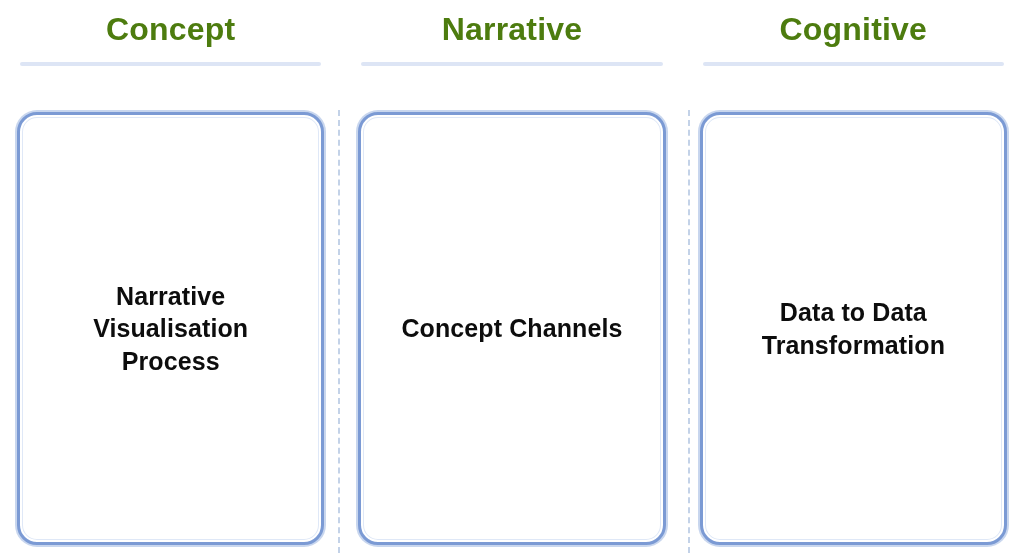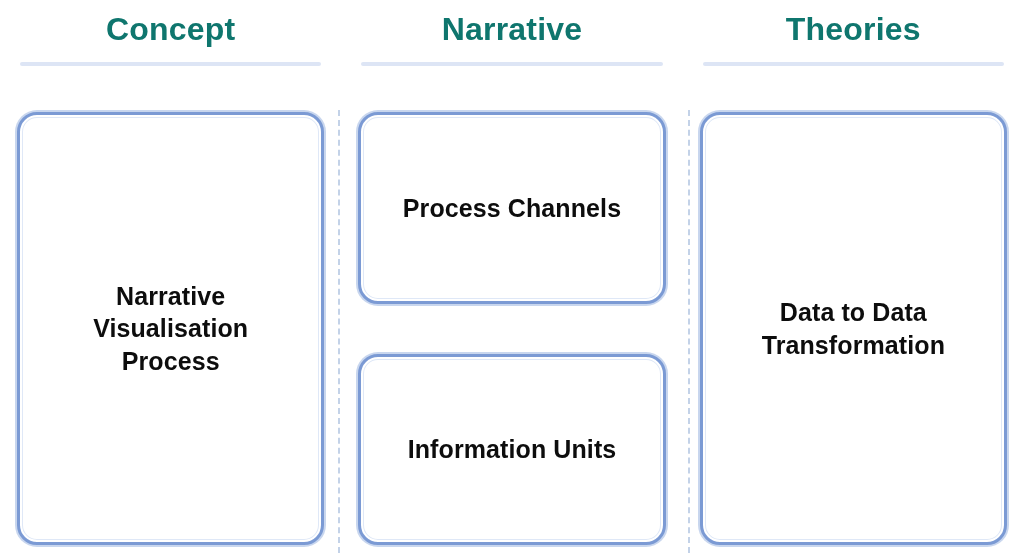--- a/index.html
+++ b/index.html
@@ -49,21 +49,21 @@
   
   .col-header {
     height: 58px;
     display: flex;
     align-items: center;
     justify-content: center;
   }
   .col-title {
     font-size: 32px;
     font-weight: bold;
-    color: #0f766e;
+    color: #4d7c0f;
     letter-spacing: 0.2px;
     line-height: 1;
     white-space: nowrap;
   }
   .col-rule {
     height: 4px;
     background: #dde5f5;
     border-radius: 2px;
     margin: 4px 20px 0 20px;
   }
@@ -128,31 +128,28 @@
       </div>
     </div>
 
     <div class="column">
       <div class="col-header">
         <span class="col-title">Narrative</span>
       </div>
       <div class="col-rule"></div>
       <div class="cards">
         <div class="card">
-          <span class="card-label">Process Channels</span>
-        </div>
-        <div class="card">
-          <span class="card-label">Information Units</span>
+          <span class="card-label">Concept Channels</span>
         </div>
       </div>
     </div>
 
     <div class="column">
       <div class="col-header">
-        <span class="col-title">Theories</span>
+        <span class="col-title">Cognitive</span>
       </div>
       <div class="col-rule"></div>
       <div class="cards">
         <div class="card">
           <span class="card-label">Data to Data
 Transformation</span>
         </div>
       </div>
     </div>
 

